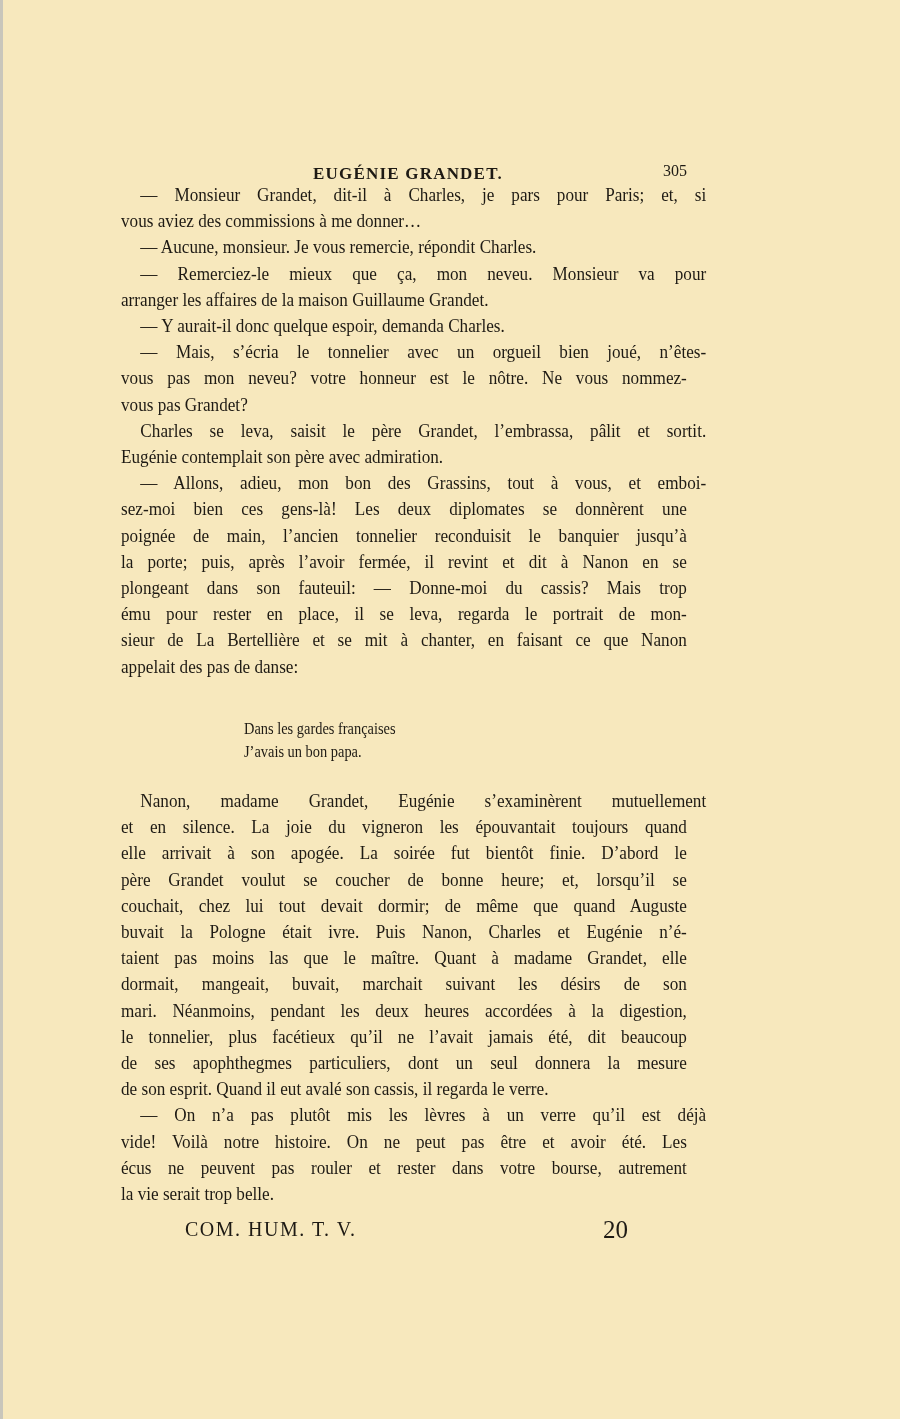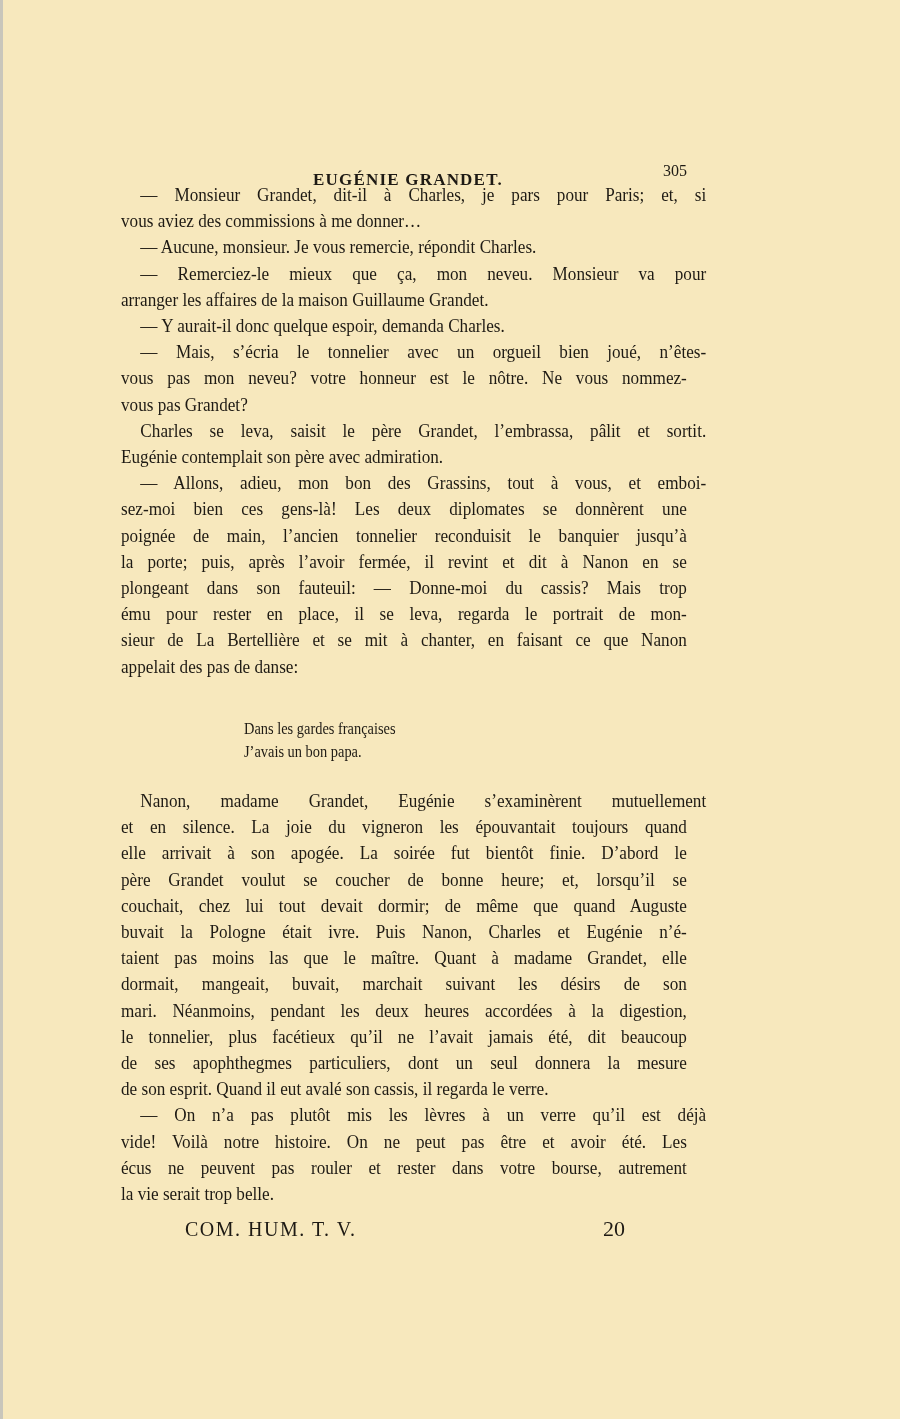--- a/index.html
+++ b/index.html
@@ -14,21 +14,21 @@
       position: absolute; left: 0; top: 0; width: 3px; height: 1419px;
       background: #c9c6bb;
     }
     .page {
       position: absolute; left: 121px; top: 0; width: 566px;
     }
     .running-head {
       position: absolute; top: 154px; left: 0; width: 566px; height: 26px;
     }
     .running-title {
-      position: absolute; left: 192px; top: 16px;
+      position: absolute; left: 192px; top: 10px;
       font-size: 17px; font-weight: bold; letter-spacing: 1.2px;
       font-variant: small-caps;
     }
     .page-number {
       position: absolute; right: 0; top: 8px; font-size: 16px;
     }
     .text-block {
       position: absolute; left: 0; width: 566px;
       font-size: 19.5px; line-height: 26.2px;
       text-align: justify; text-align-last: left;
@@ -48,21 +48,21 @@
     }
     .verse div { white-space: nowrap; }
     .block2 { top: 788px; }
     .footer {
       position: absolute; top: 1216px; left: 0; width: 566px; height: 24px;
     }
     .signature {
       position: absolute; left: 64px; top: 2px; font-size: 20px; letter-spacing: 1.5px;
     }
     .sheet-number {
-      position: absolute; left: 482px; top: 0; font-size: 22px;
+      position: absolute; left: 482px; top: 0; font-size: 25px;
     }
   </style>
 </head>
 <body>
 
 <div class="edge"></div>
 
 <div class="page">
   <div class="running-head">
     <span class="running-title">EUGÉNIE GRANDET.</span>

